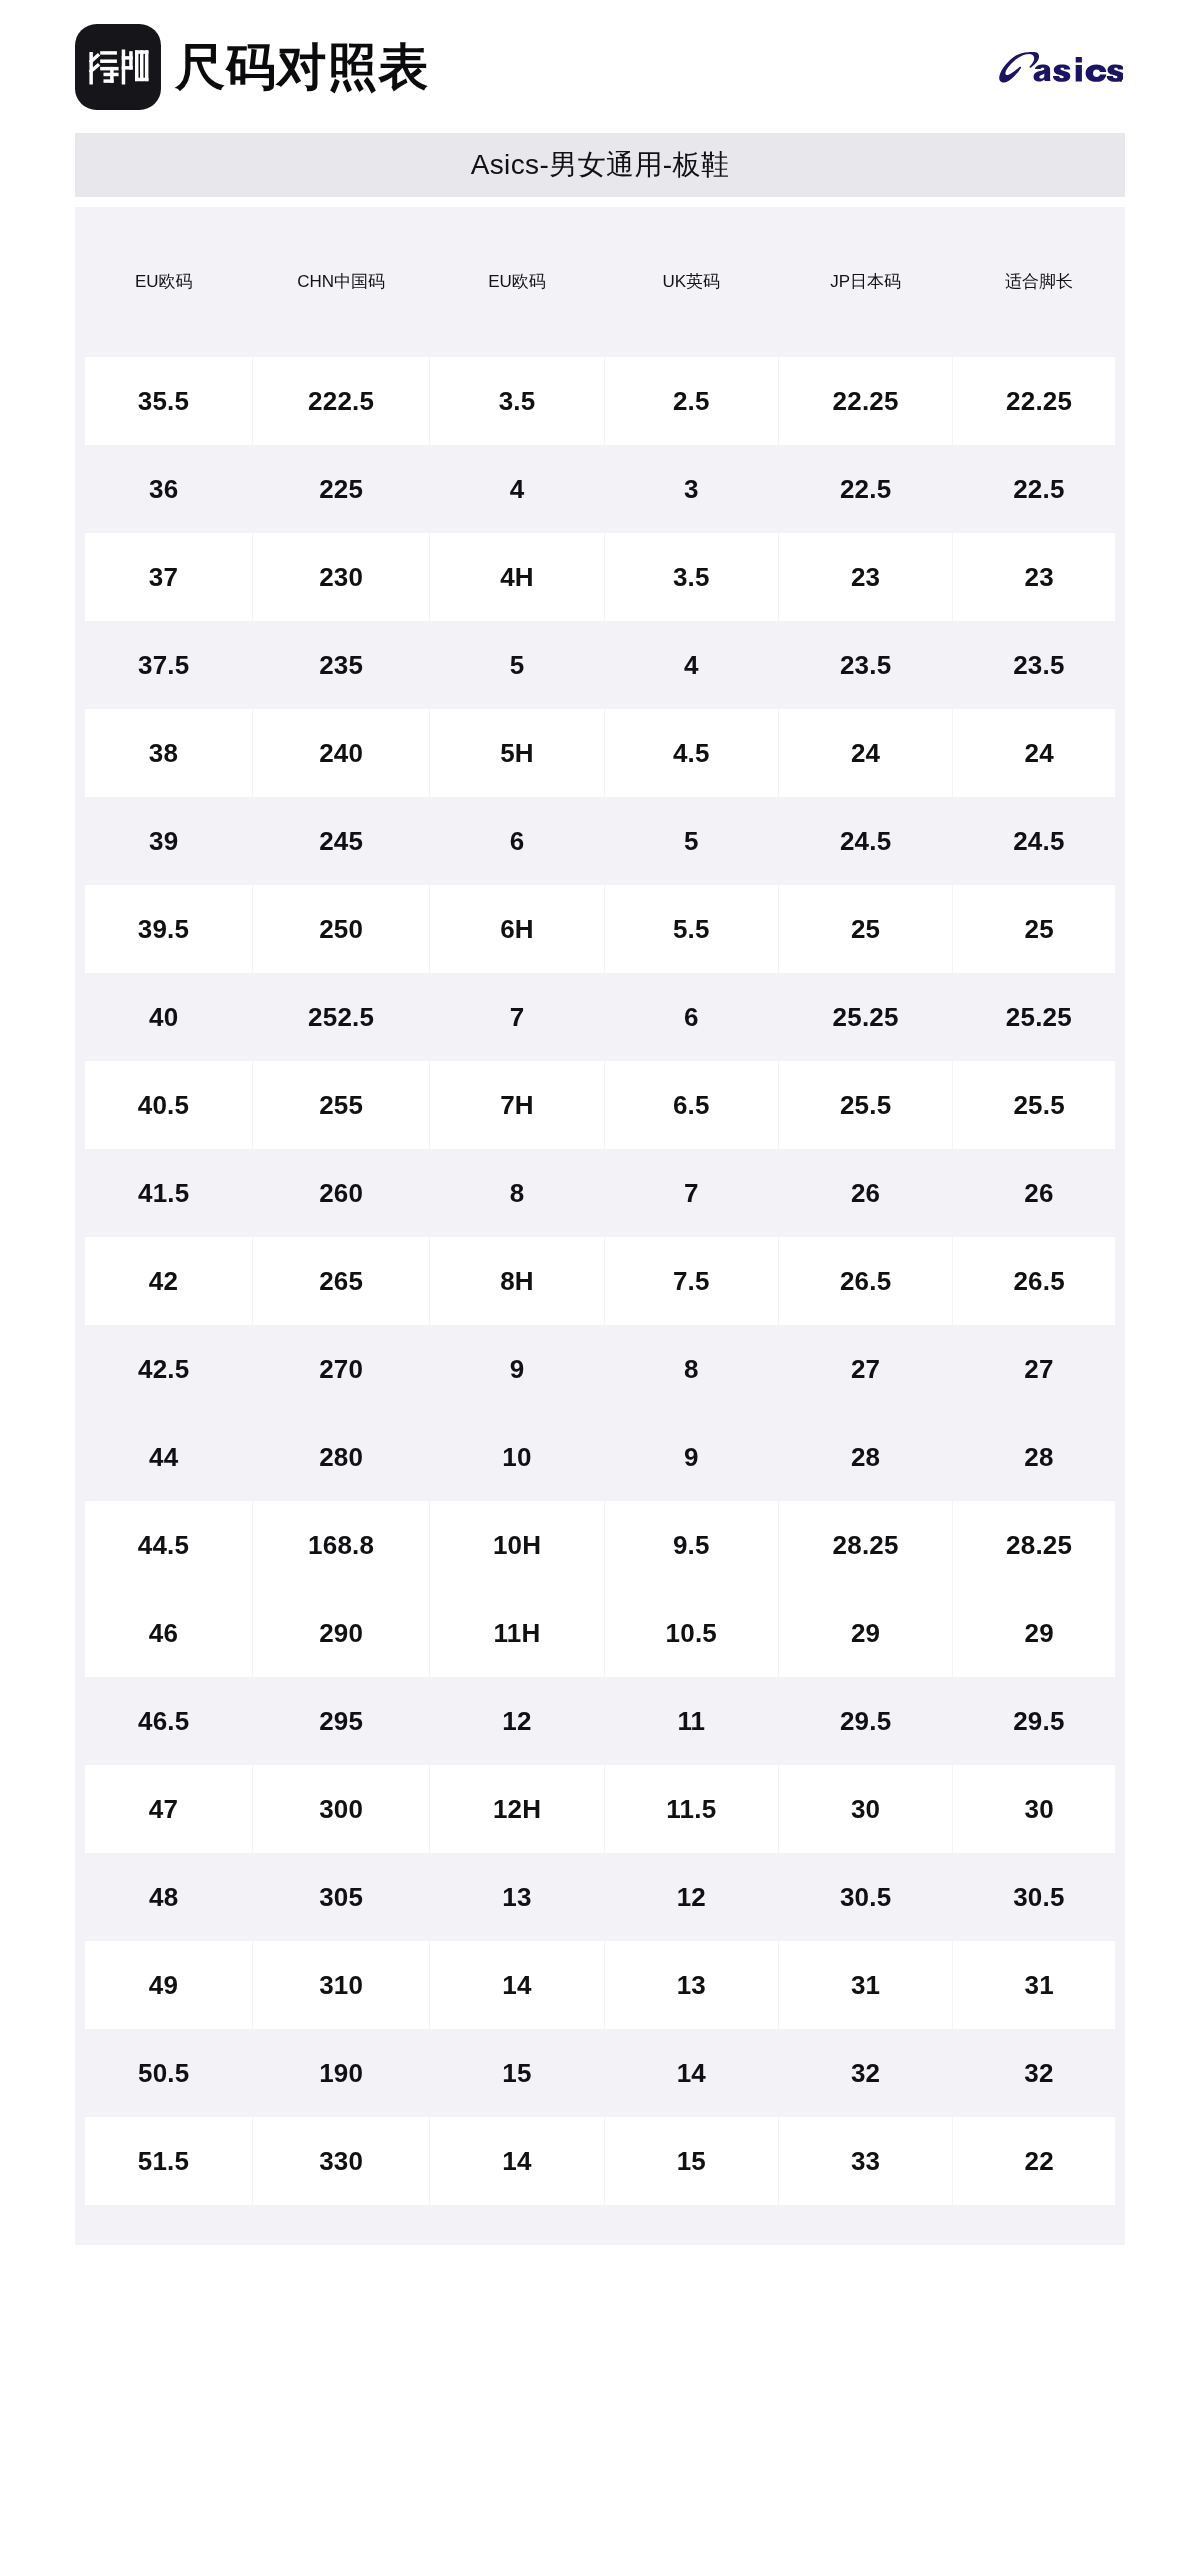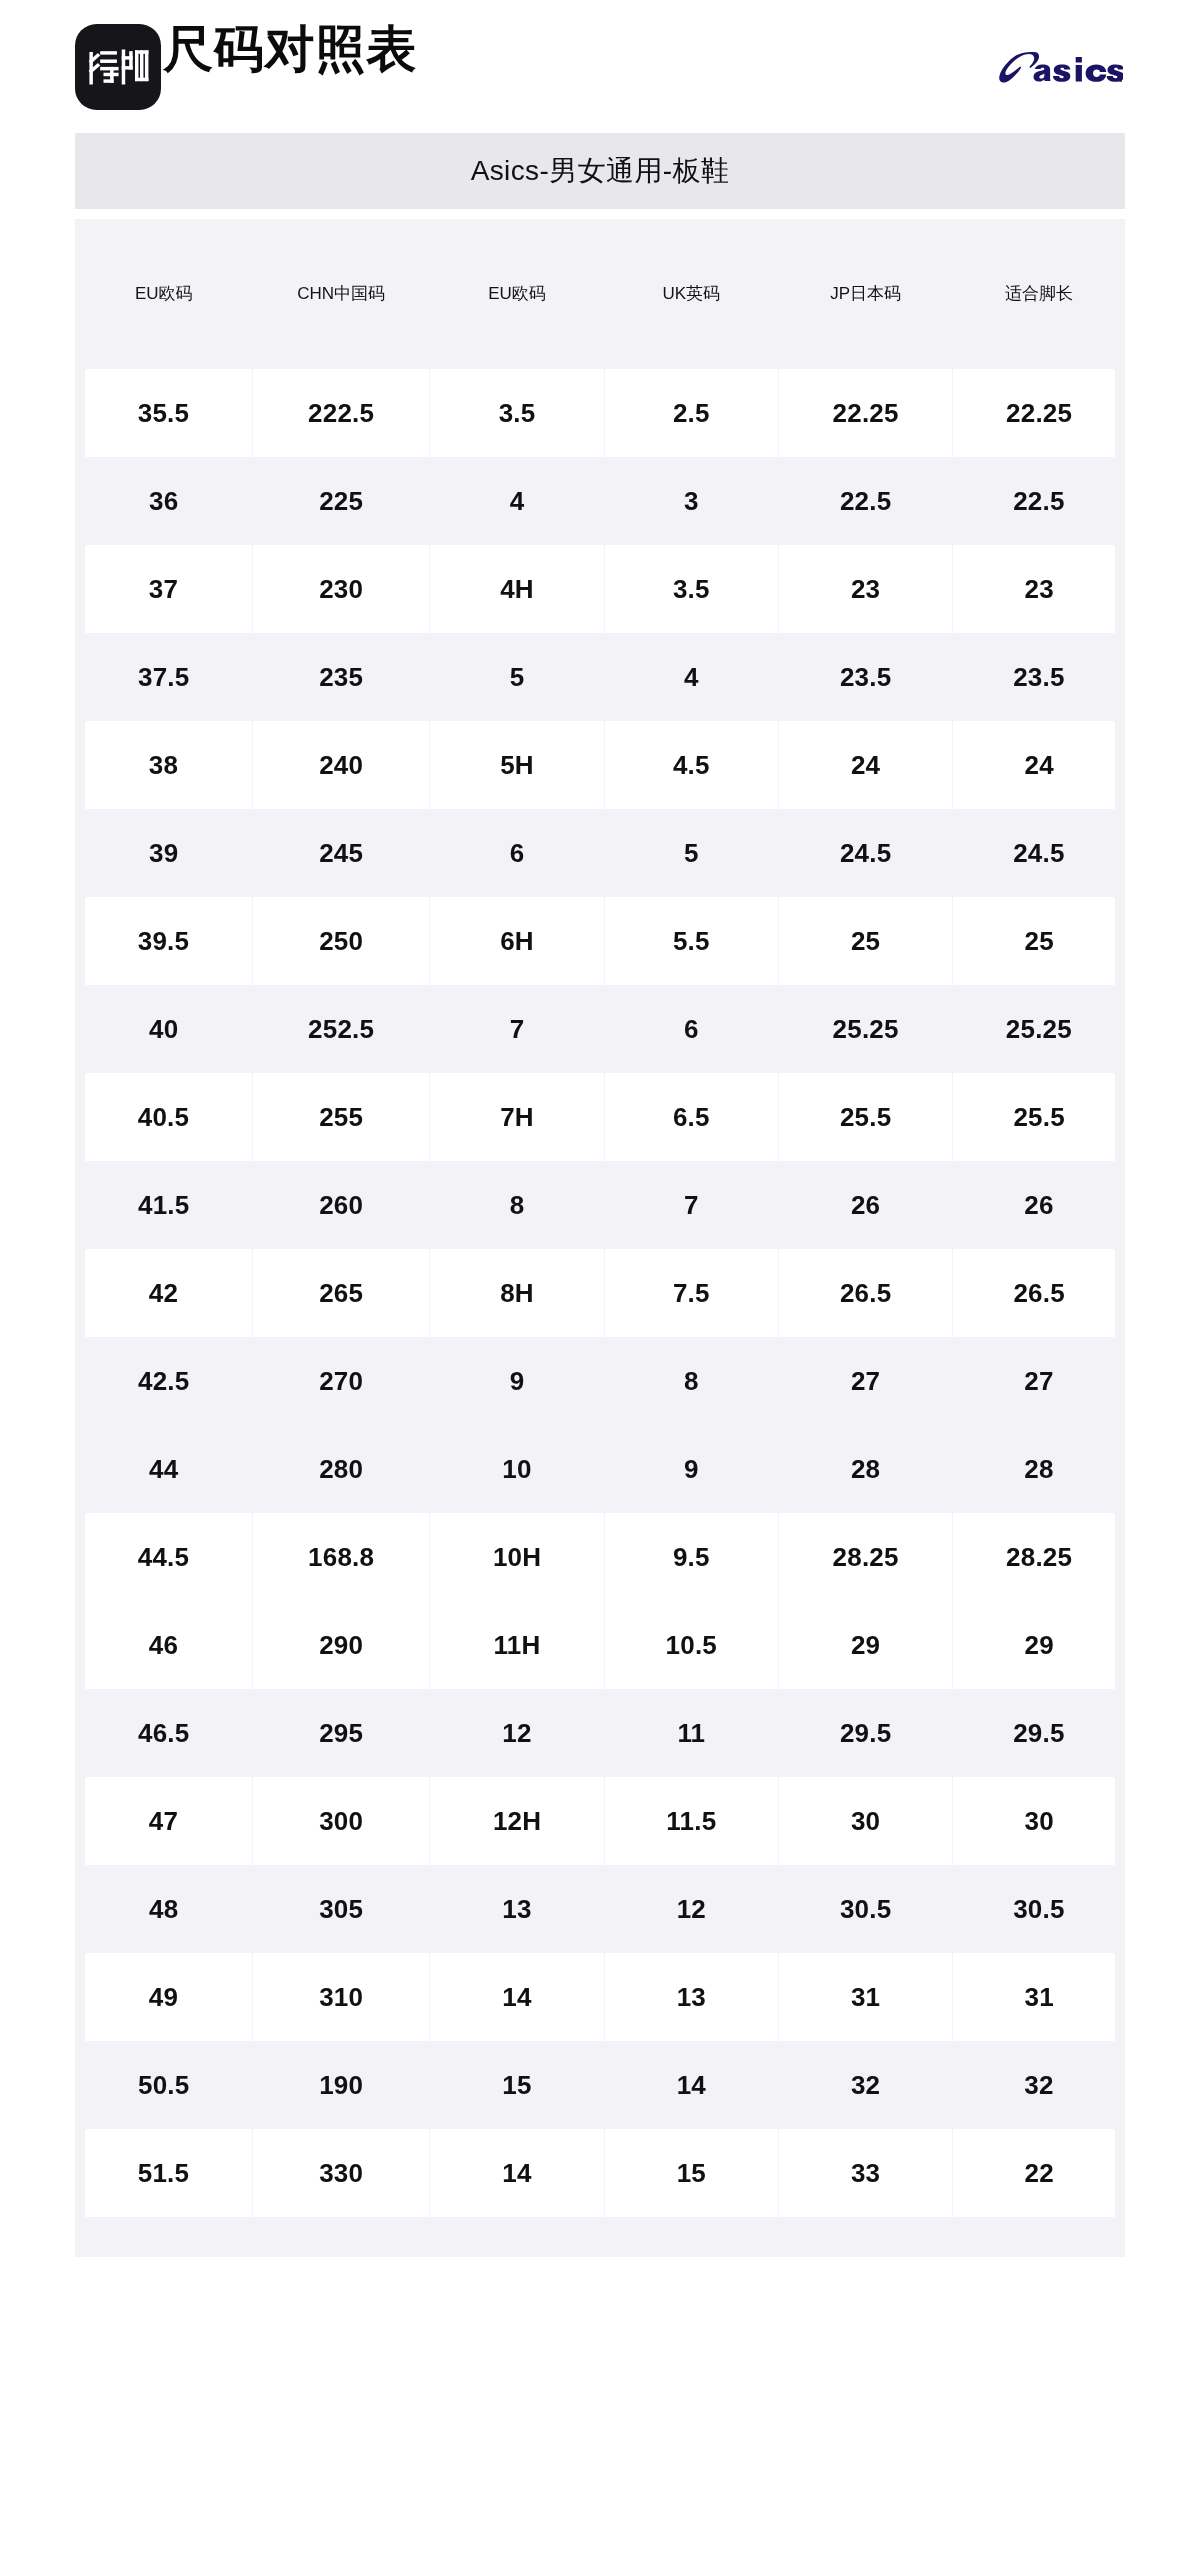--- a/index.html
+++ b/index.html
@@ -18,22 +18,22 @@
   .page-header {
     position: relative;
     height: 133px;
     box-sizing: border-box;
     padding: 0 75px;
     display: flex;
     align-items: center;
   }
   .brand-block {
     display: flex;
-    align-items: flex-start;
-    gap: 2px;
+    align-items: center;
+    gap: 14px;
   }
   .dewu-logo {
     width: 86px;
     height: 86px;
     border-radius: 21.6px;
     background: #16161a;
     display: flex;
     align-items: center;
     justify-content: center;
     flex: none;
@@ -58,21 +58,21 @@
   .asics-logo svg { display: block; width: 100%; height: 100%; }
 
   
   .size-card {
     margin: 0 75px;
     width: 1050px;
     box-sizing: border-box;
   }
   .table-caption {
     background: #e7e7ec;
-    height: 76px;
+    height: 64px;
     display: flex;
     align-items: center;
     justify-content: center;
     font-size: 28px;
     color: #111114;
     font-weight: 400;
     letter-spacing: 0.4px;
   }
   .caption-gap { height: 10px; background: #ffffff; }
 

